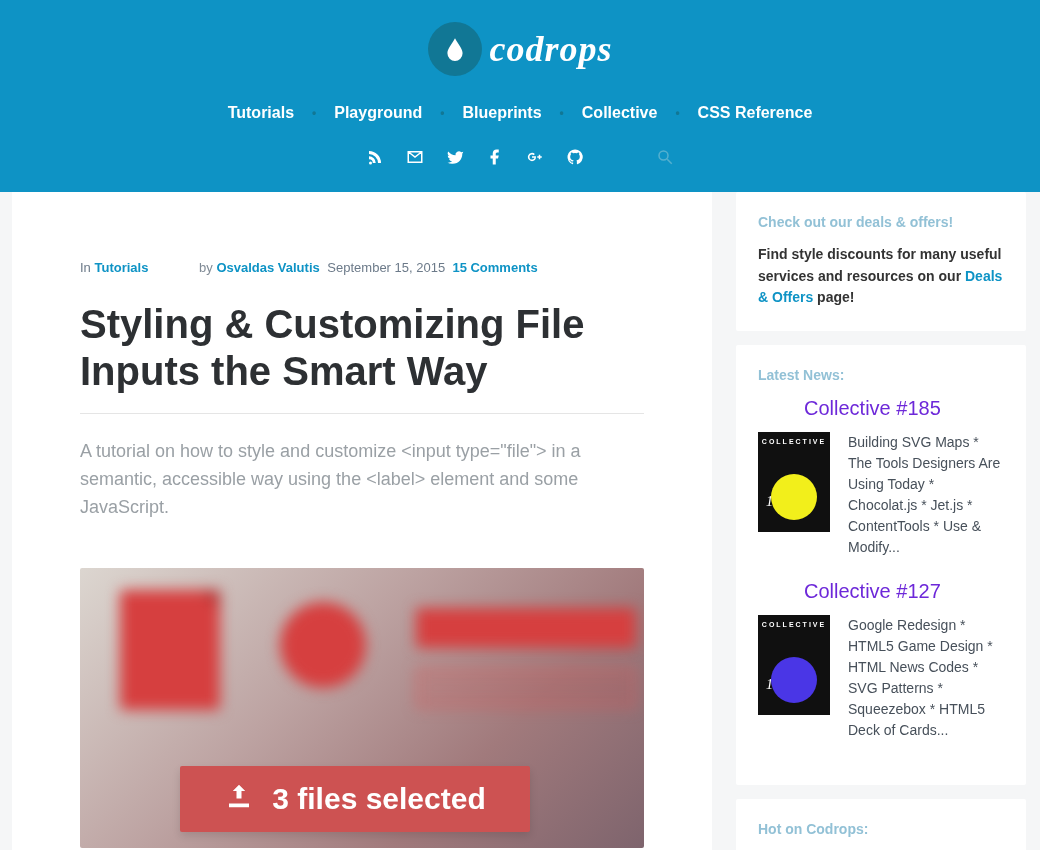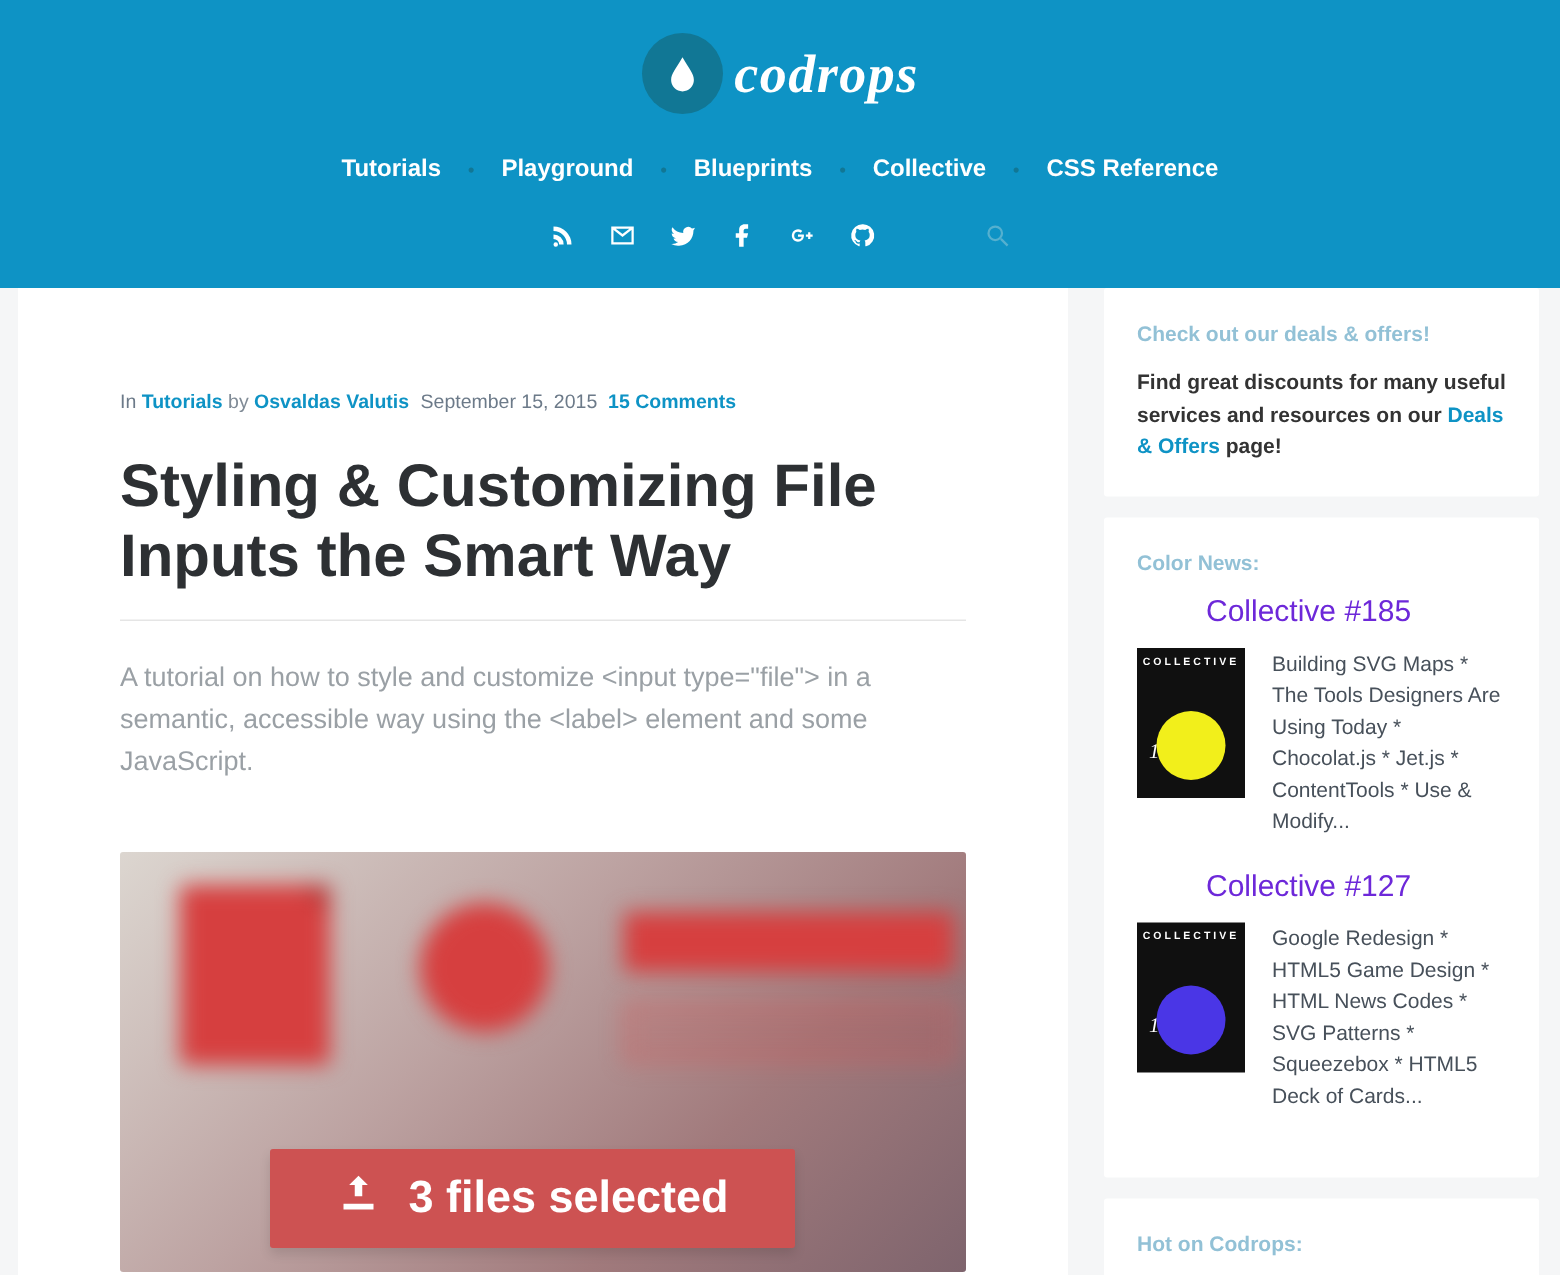--- a/index.html
+++ b/index.html
@@ -93,21 +93,21 @@
   }
 
   
   .meta {
     font-size: 13px;
     color: #6c7a89;
     margin-bottom: 26px;
   }
   .meta a { color: #0e93c5; text-decoration: none; font-weight: 700; }
   .meta .date { margin-left: 4px; }
-  .meta .by { color: #808b96; }
+  .meta .by { color: #808b96; margin-left: 47px; }
   h1.title {
     font-size: 40px;
     font-weight: 800;
     color: #2d3033;
     line-height: 1.18;
     padding-bottom: 18px;
     border-bottom: 1px solid #e5e5e5;
     margin-bottom: 24px;
   }
   .subtitle {
@@ -335,26 +335,26 @@
         <span>3 files selected</span>
       </div>
     </div>
   </article>
 
   <aside class="side">
 
     <div class="panel">
       <div class="panel-heading">Check out our deals &amp; offers!</div>
       <p class="deals-text">
-        <span>Find great discounts for many useful services and resources on our </span><a>Deals &amp; Offers</a><span> page!</span>
+        <span>Find style discounts for many useful services and resources on our </span><a>Deals &amp; Offers</a><span> page!</span>
       </p>
     </div>
 
     <div class="panel">
-      <div class="panel-heading">Color News:</div>
+      <div class="panel-heading">Latest News:</div>
 
       <div class="news-title">Collective #185</div>
       <div class="news-item">
         <div class="news-thumb">
           <div class="ct-label">COLLECTIVE</div>
           <div class="ct-num">185</div>
           <div class="ball" style="background:#f2ef1b"></div>
         </div>
         <div class="news-desc">Building SVG Maps * The Tools Designers Are Using Today * Chocolat.js * Jet.js * ContentTools * Use &amp; Modify...</div>
       </div>

